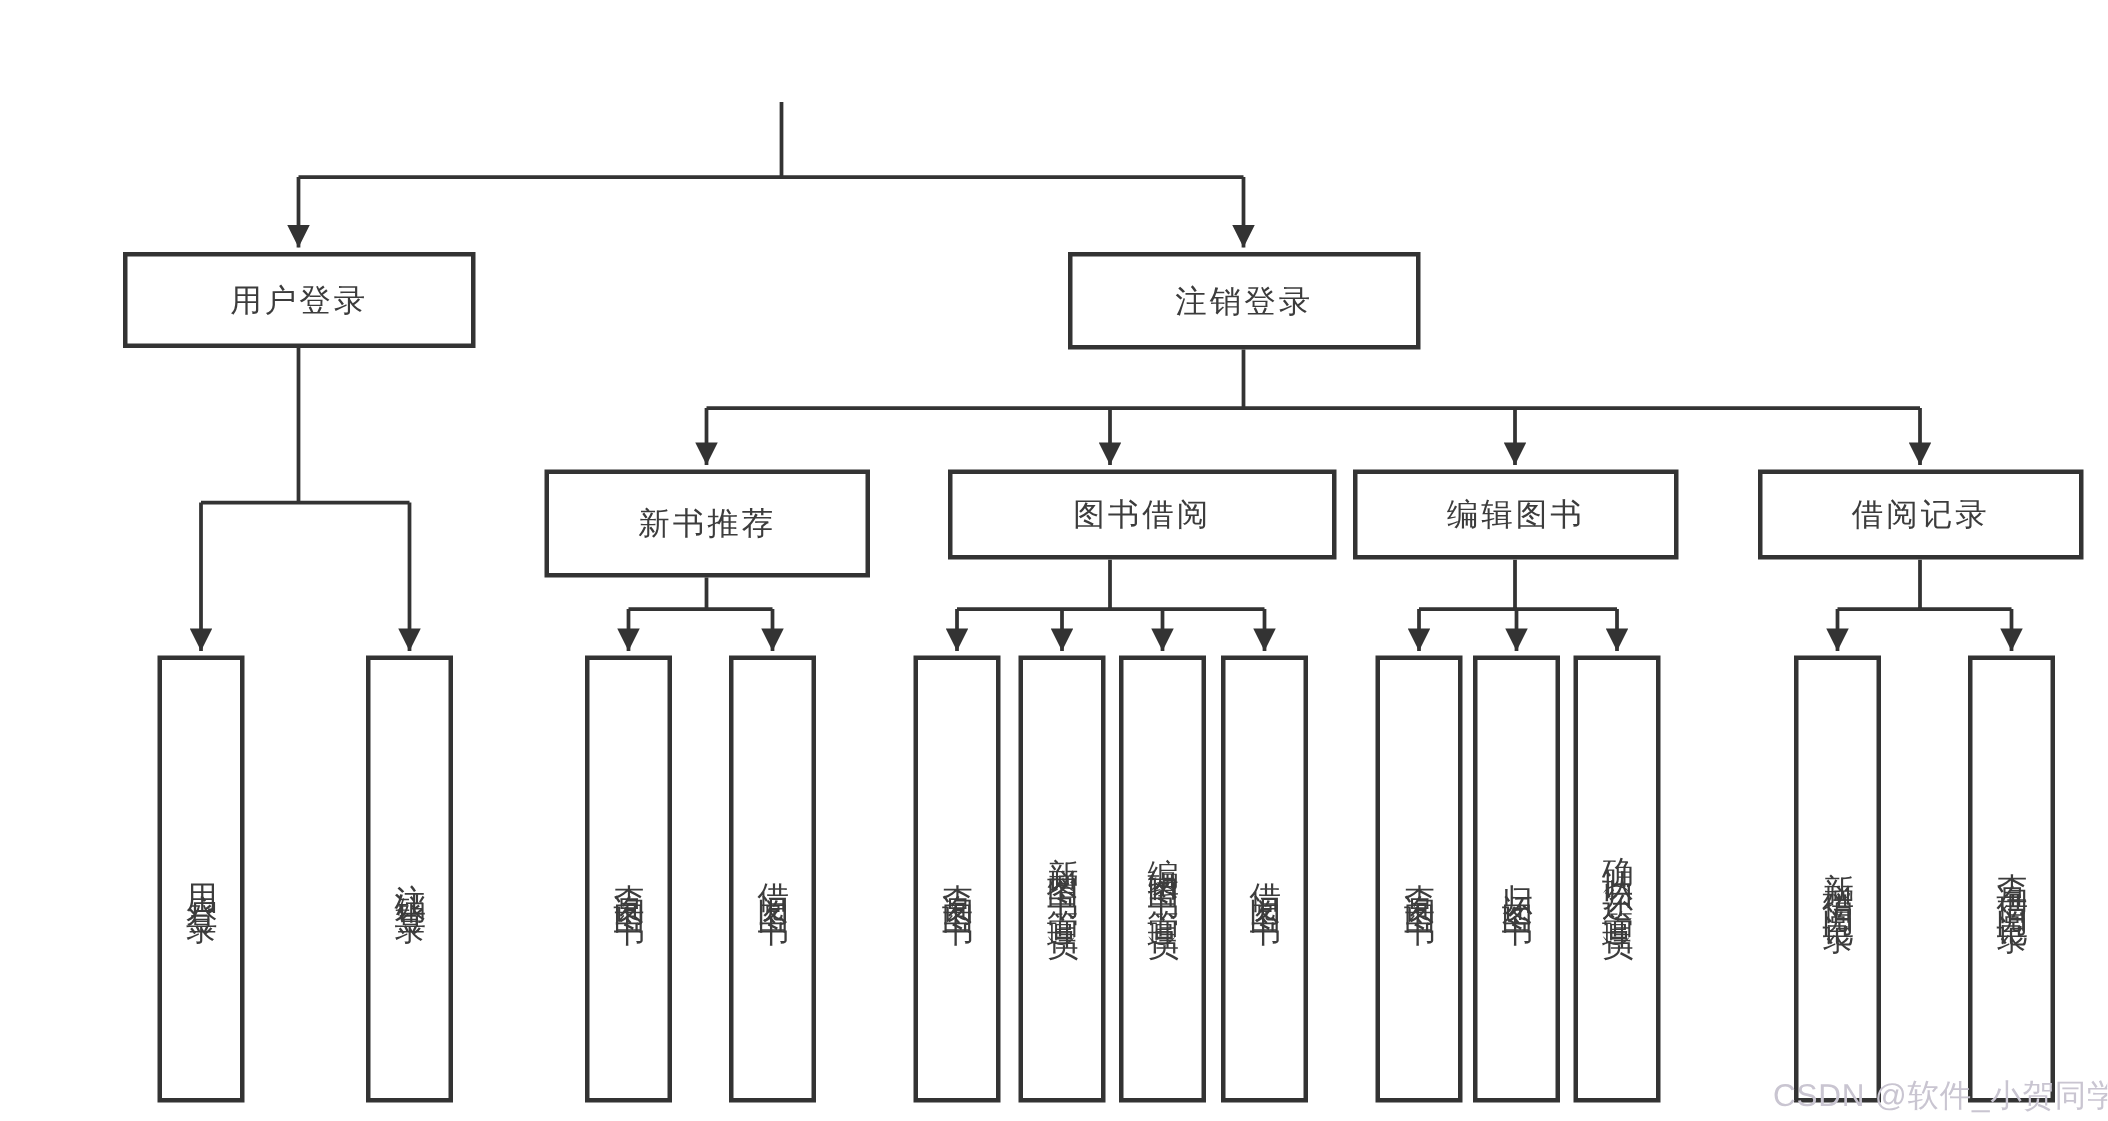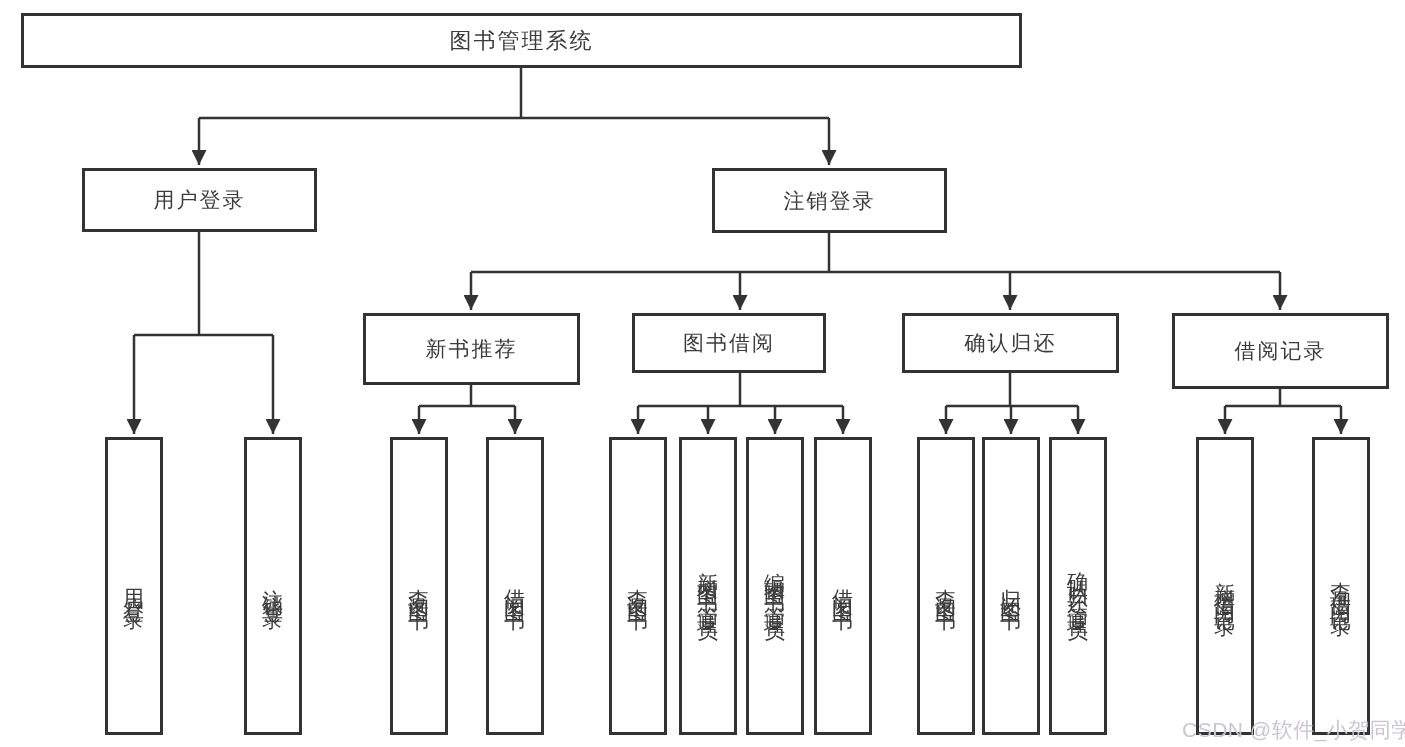--- a/index.html
+++ b/index.html
@@ -93,29 +93,28 @@
       <line x1="946" y1="406" x2="946" y2="434" marker-end="url(#arrow)"></line>
       <line x1="1011" y1="406" x2="1011" y2="434" marker-end="url(#arrow)"></line>
       <line x1="1078" y1="406" x2="1078" y2="434" marker-end="url(#arrow)"></line>
 
       <path d="M1280 373 V406 M1225 406 H1341"></path>
       <line x1="1225" y1="406" x2="1225" y2="434" marker-end="url(#arrow)"></line>
       <line x1="1341" y1="406" x2="1341" y2="434" marker-end="url(#arrow)"></line>
     </g>
   </svg>
 
-  <div class="box hbox rootbox" style="left:21px;top:13px;width:1001px;height:55px">图书管理系统</div>
 
   <div class="box hbox" style="left:82px;top:168px;width:235px;height:64px">用户登录</div>
   <div class="box hbox" style="left:712px;top:168px;width:235px;height:65px">注销登录</div>
 
   <div class="box hbox" style="left:363px;top:313px;width:217px;height:72px">新书推荐</div>
-  <div class="box hbox" style="left:632px;top:313px;width:194px;height:60px">图书借阅</div>
-  <div class="box hbox" style="left:902px;top:313px;width:217px;height:60px">确认归还</div>
-  <div class="box hbox" style="left:1172px;top:313px;width:217px;height:76px">借阅记录</div>
+  <div class="box hbox" style="left:632px;top:313px;width:259px;height:60px">图书借阅</div>
+  <div class="box hbox" style="left:902px;top:313px;width:217px;height:60px">编辑图书</div>
+  <div class="box hbox" style="left:1172px;top:313px;width:217px;height:60px">借阅记录</div>
 
   <div class="box vbox" style="left:105px;top:437px;width:58px;height:298px">
     <span>用户登录</span>
     </div>
   <div class="box vbox" style="left:244px;top:437px;width:58px;height:298px">
     <span>注销登录</span>
     </div>
 
   <div class="box vbox" style="left:390px;top:437px;width:58px;height:298px">
     <span>查询图书</span>

